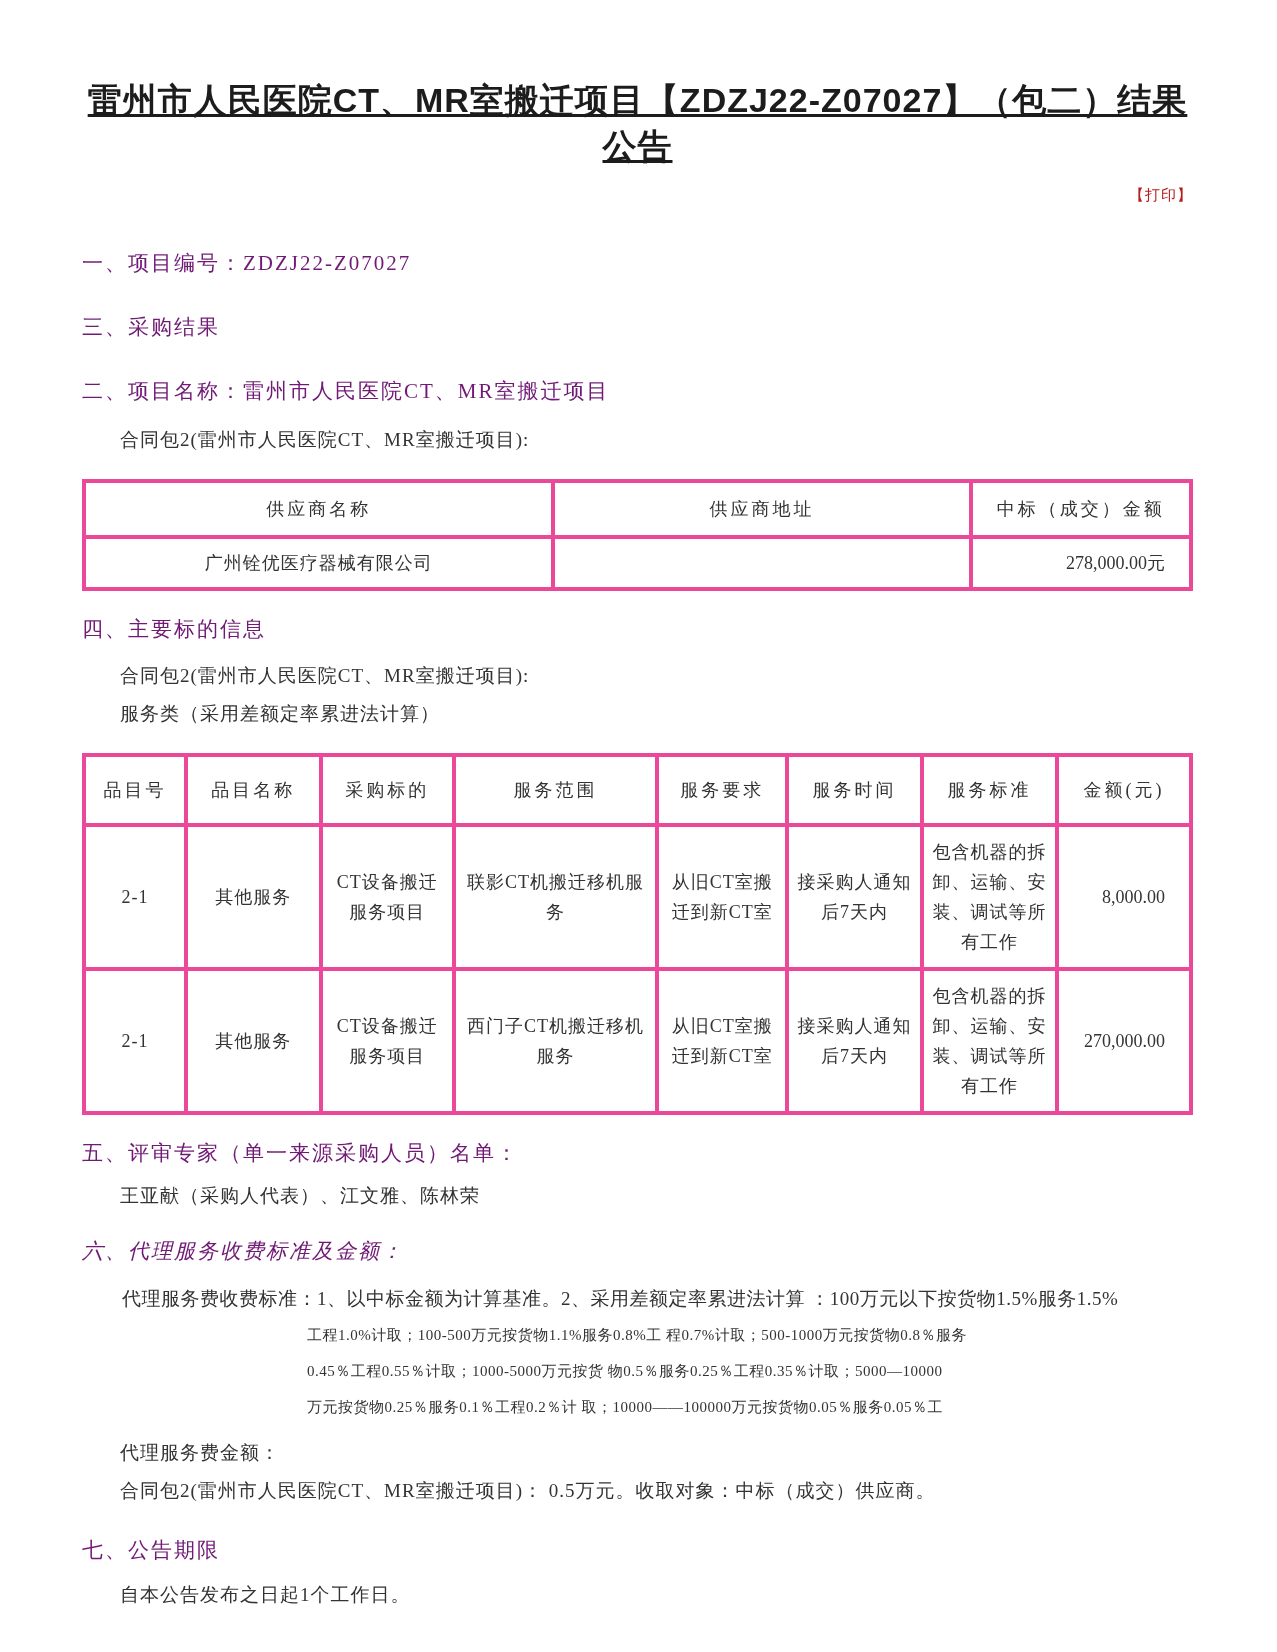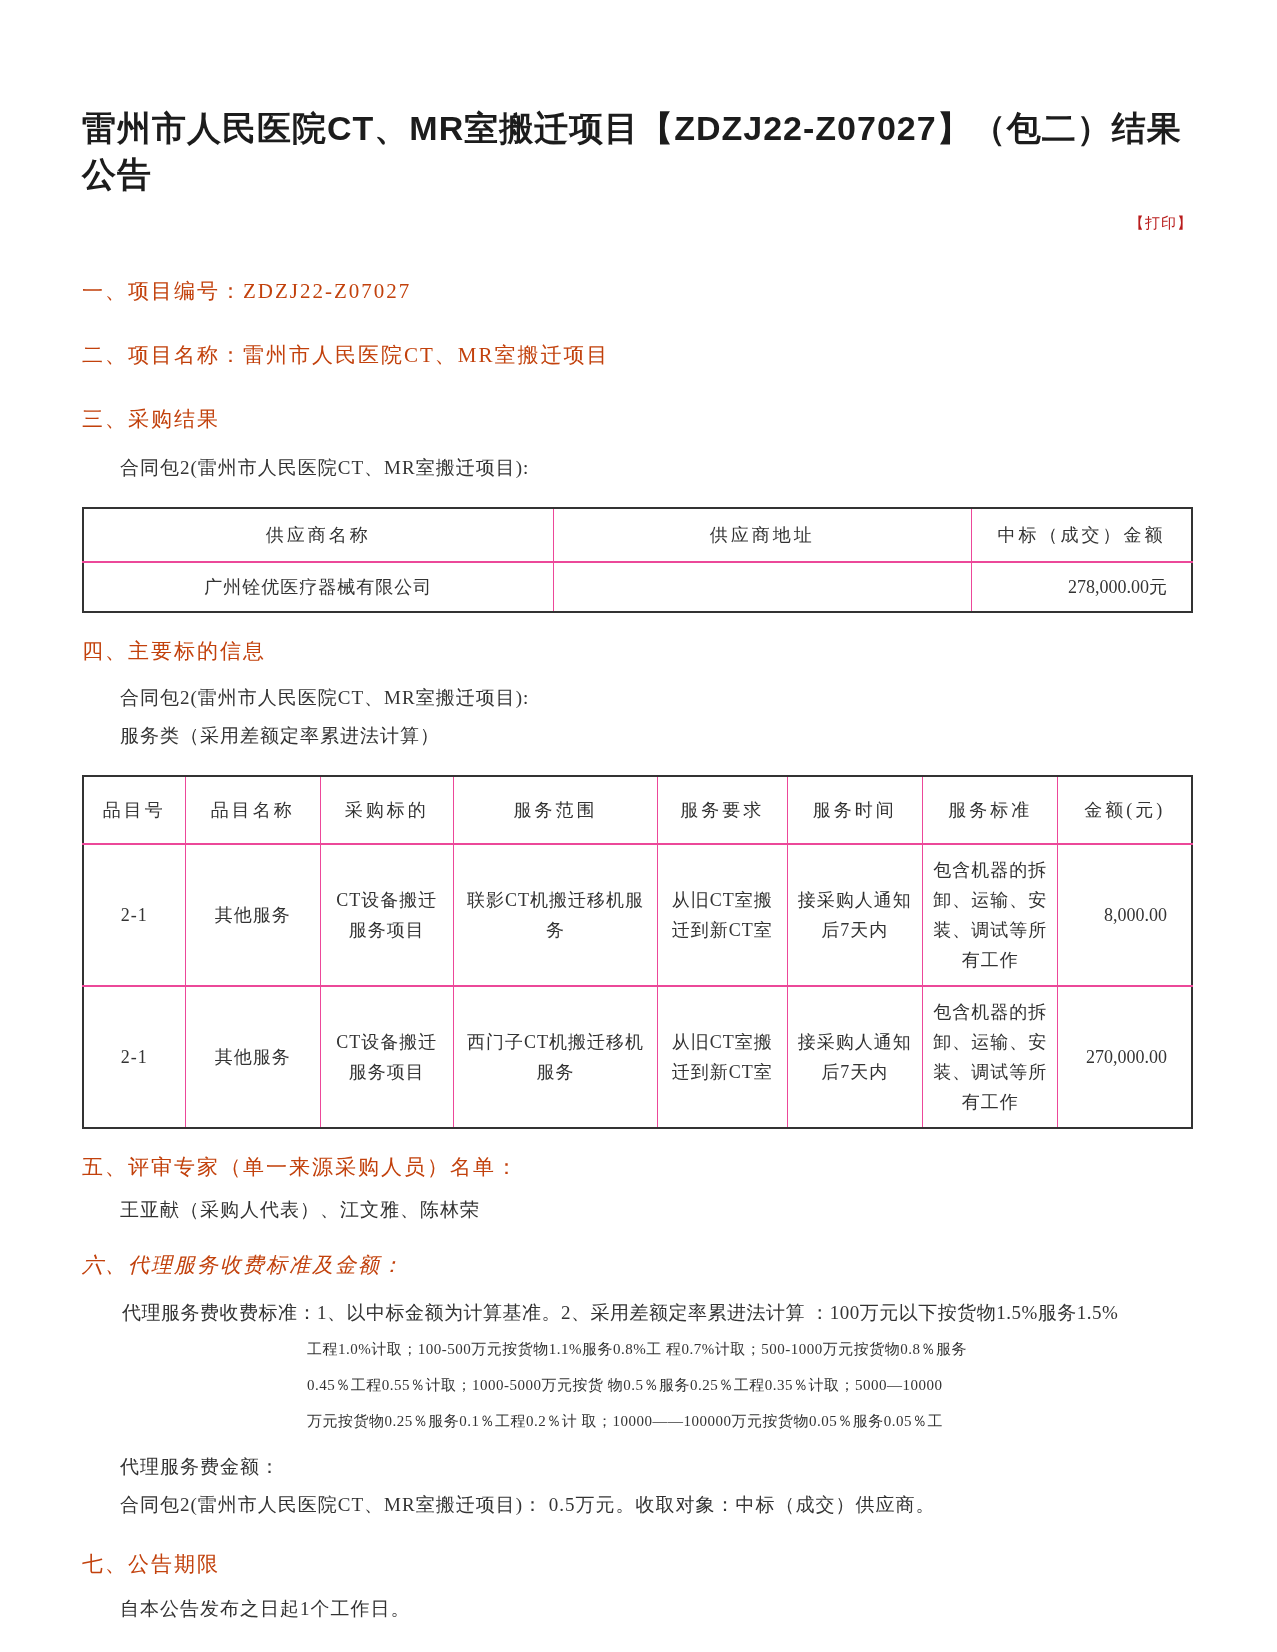--- a/index.html
+++ b/index.html
@@ -6,56 +6,57 @@
   body {
     width:1277px; height:1652px;
     background:#ffffff;
     font-family:"Liberation Serif","DejaVu Serif",serif;
     color:#333333;
     overflow:hidden;
   }
   .content { width:1111px; margin-left:82px; }
 
   .doc-title {
-    padding-top:106px;
-    text-align:left;
+    padding-top:78px;
+    text-align:center;
     font-family:"Liberation Sans","DejaVu Sans",sans-serif;
     font-weight:bold;
     font-size:34px;
     letter-spacing:1px;
     color:#1c1c1c;
+    text-decoration:underline;
   }
   .print-row { text-align:right; margin-top:16px; font-size:15px; }
   .print-btn { cursor:pointer; color:#b91c1c; letter-spacing:1px; }
 
   .sec-heading {
     font-size:21px;
     letter-spacing:2px;
-    color:#c2410c;
+    color:#701a75;
   }
   .mt-lg { margin-top:44px; }
   .mt-md { margin-top:36px; }
   .mt-sm { margin-top:24px; }
 
   .body-line {
     font-size:19px;
     margin-left:38px;
     letter-spacing:1px;
     line-height:26px;
   }
 
   table.tbl {
     border-collapse:collapse;
     width:100%;
     table-layout:fixed;
     border:2px solid #333333;
     margin-top:26px;
   }
   .tbl th, .tbl td {
-    border:1px solid #ec4899;
+    border:4px solid #ec4899;
     font-weight:normal;
     font-size:18px;
     text-align:center;
     vertical-align:middle;
     padding:4px 8px;
     letter-spacing:1px;
     overflow:hidden;
   }
   .tbl thead th { letter-spacing:3px; border-bottom-width:2px; }
   .t1 thead th { height:44px; }
@@ -74,23 +75,23 @@
 <div class="content">
 
   <div class="doc-title">雷州市人民医院CT、MR室搬迁项目【ZDZJ22-Z07027】（包二）结果公告</div>
 
   <div class="print-row">
     <span class="print-btn">【打印】</span>
   </div>
 
   <div class="sec-heading mt-lg">一、项目编号：ZDZJ22-Z07027</div>
 
+  <div class="sec-heading mt-md">三、采购结果</div>
+
   <div class="sec-heading mt-md">二、项目名称：雷州市人民医院CT、MR室搬迁项目</div>
-
-  <div class="sec-heading mt-md">三、采购结果</div>
 
   <div class="body-line" style="margin-top:22px;">合同包2(雷州市人民医院CT、MR室搬迁项目):</div>
 
   <table class="tbl t1">
     <colgroup>
         <col style="width:42.4%">
         <col style="width:37.7%">
         <col style="width:19.9%">
       </colgroup>
     <thead>

